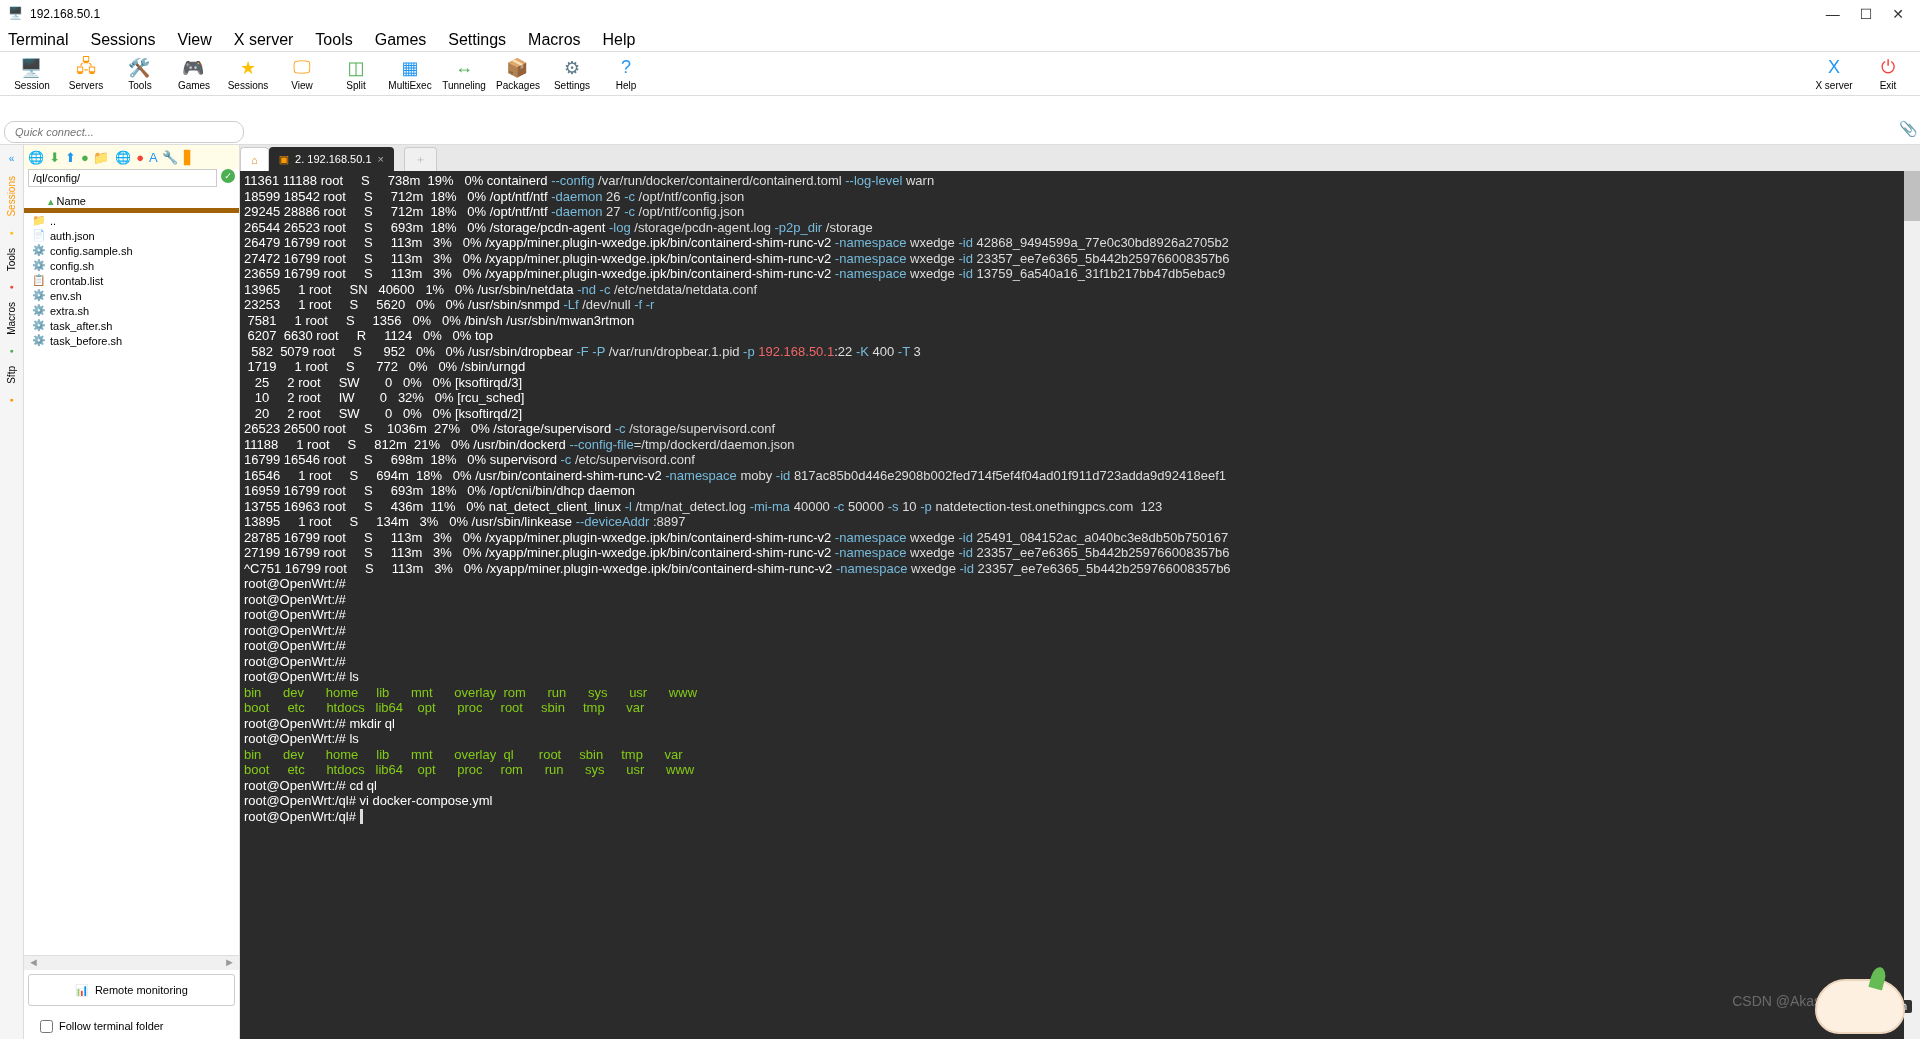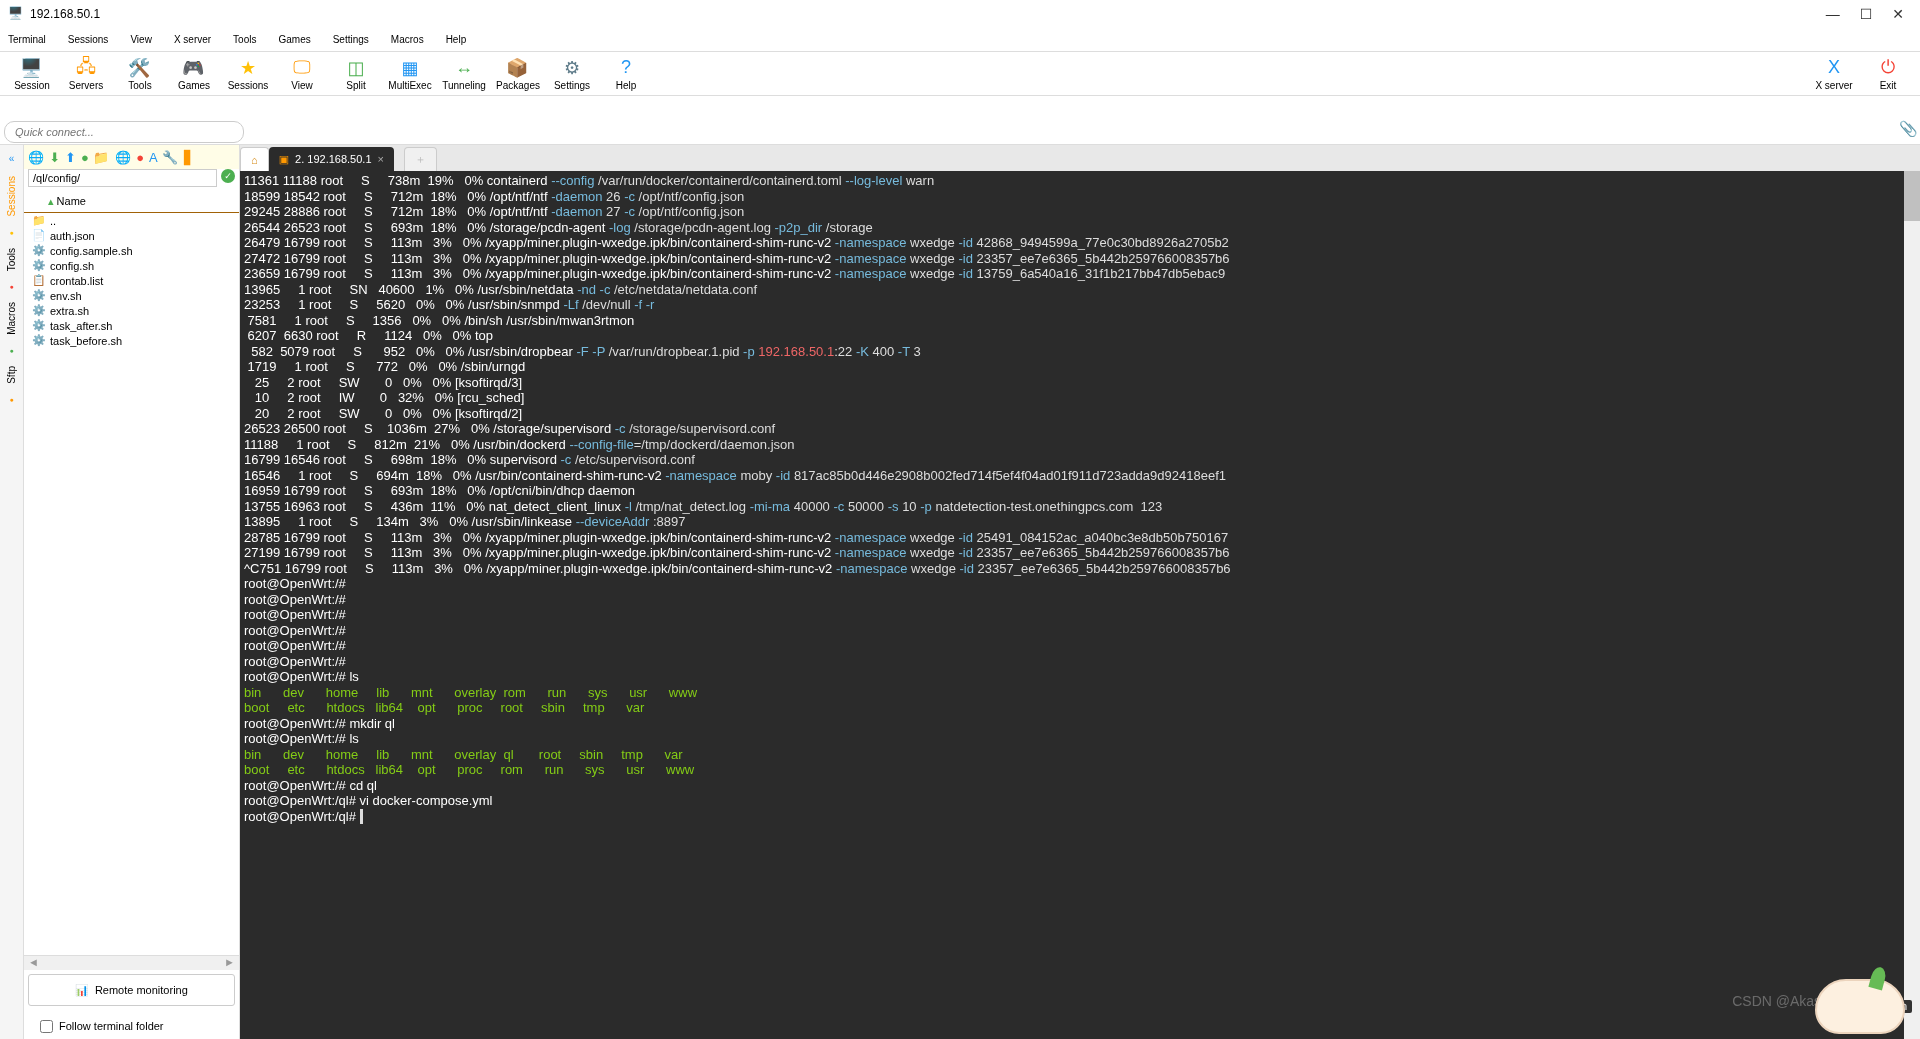--- a/index.html
+++ b/index.html
@@ -3,37 +3,37 @@
 <meta charset="utf-8">
 <style>
 * { margin:0; padding:0; box-sizing:border-box; font-family:"Segoe UI",sans-serif; }
 body { background:#fff; width:1920px; height:1039px; overflow:hidden; position:relative; font-size:12px; }
 .titlebar { height:28px; display:flex; align-items:center; padding:0 8px; background:#fff; }
 .titlebar .icon { width:16px; height:16px; margin-right:6px; }
 .titlebar .title { flex:1; font-size:12px; }
 .winctl { display:flex; gap:20px; padding-right:8px; }
 .winctl span { font-size:14px; color:#333; cursor:default; }
 .menubar { height:24px; display:flex; align-items:center; gap:22px; padding:0 8px; border-bottom:1px solid #ddd; }
-.menubar span { font-size:10px; }
+.menubar span { font-size:16px; }
 .toolbar { height:44px; display:flex; align-items:center; padding:4px 6px; justify-content:space-between; border-bottom:1px solid #ddd; }
 .tb-left, .tb-right { display:flex; gap:2px; }
 .tb-btn { width:52px; display:flex; flex-direction:column; align-items:center; gap:1px; font-size:10px; }
 .tb-btn .ic { width:22px; height:22px; display:flex; align-items:center; justify-content:center; font-size:18px; }
 .quick { height:26px; display:flex; align-items:center; border-bottom:1px solid #ddd;margin-top:23px; }
 .quick input { flex:0 0 240px; height:22px; margin:2px 4px; border:1px solid #ccc; border-radius:10px; padding:0 10px; font-size:11px; font-style:italic; color:#888; }
 .main { display:flex; height:calc(100% - 28px - 24px - 44px - 26px - 20px); }
 .leftstrip { width:24px; background:#f5f5f5; border-right:1px solid #ddd; display:flex; flex-direction:column; align-items:center; gap:12px; padding-top:8px; font-size:10px; }
 .leftstrip .rot { writing-mode:vertical-rl; transform:rotate(180deg); }
 .filepane { width:216px; border-right:1px solid #ddd; display:flex; flex-direction:column; }
 .fp-tools { height:24px; background:#fffde7; display:flex; align-items:center; gap:5px; padding:0 4px; }
 .fp-tools span { font-size:13px; }
 .fp-path { height:24px; display:flex; align-items:flex-start; padding:0 4px; }
 .fp-path input { flex:1; border:1px solid #ccc; height:18px; padding:0 4px; font-size:11px; }
 .fp-check { width:14px; height:14px; border-radius:50%; background:#4caf50; margin-left:4px; color:#fff; font-size:9px; display:flex; align-items:center; justify-content:center; }
-.fp-head { height:20px; border-bottom:1px solid #a16207; font-size:11px; padding:2px 12px 2px 24px; }
+.fp-head { height:20px; border-bottom:5px solid #a16207; font-size:11px; padding:2px 12px 2px 24px; }
 .fp-list { flex:1; font-size:11px; }
 .fp-row { display:flex; align-items:center; gap:4px; padding:1px 8px; }
 .fp-row .fi { width:14px; }
 .fp-bottom { border-top:1px solid #ddd; font-size:11px; }
 .fp-bottom .sbar { height:14px; background:#f0f0f0; display:flex; justify-content:space-between; padding:0 4px; color:#999; }
 .fp-bottom .rm { height:32px; display:flex; align-items:center; justify-content:center; gap:6px; border:1px solid #ccc; margin:4px; border-radius:3px; }
 .fp-bottom .ft { height:32px; display:flex; align-items:center; gap:6px; padding:0 16px; }
 .term-area { flex:1; display:flex; flex-direction:column; background:#222; position:relative; }
 .tabs { height:26px; background:#e8e8e8; display:flex; align-items:flex-end; }
 .tab { height:24px; padding:0 10px; display:flex; align-items:center; gap:6px; font-size:11px; border-radius:4px 4px 0 0; }

